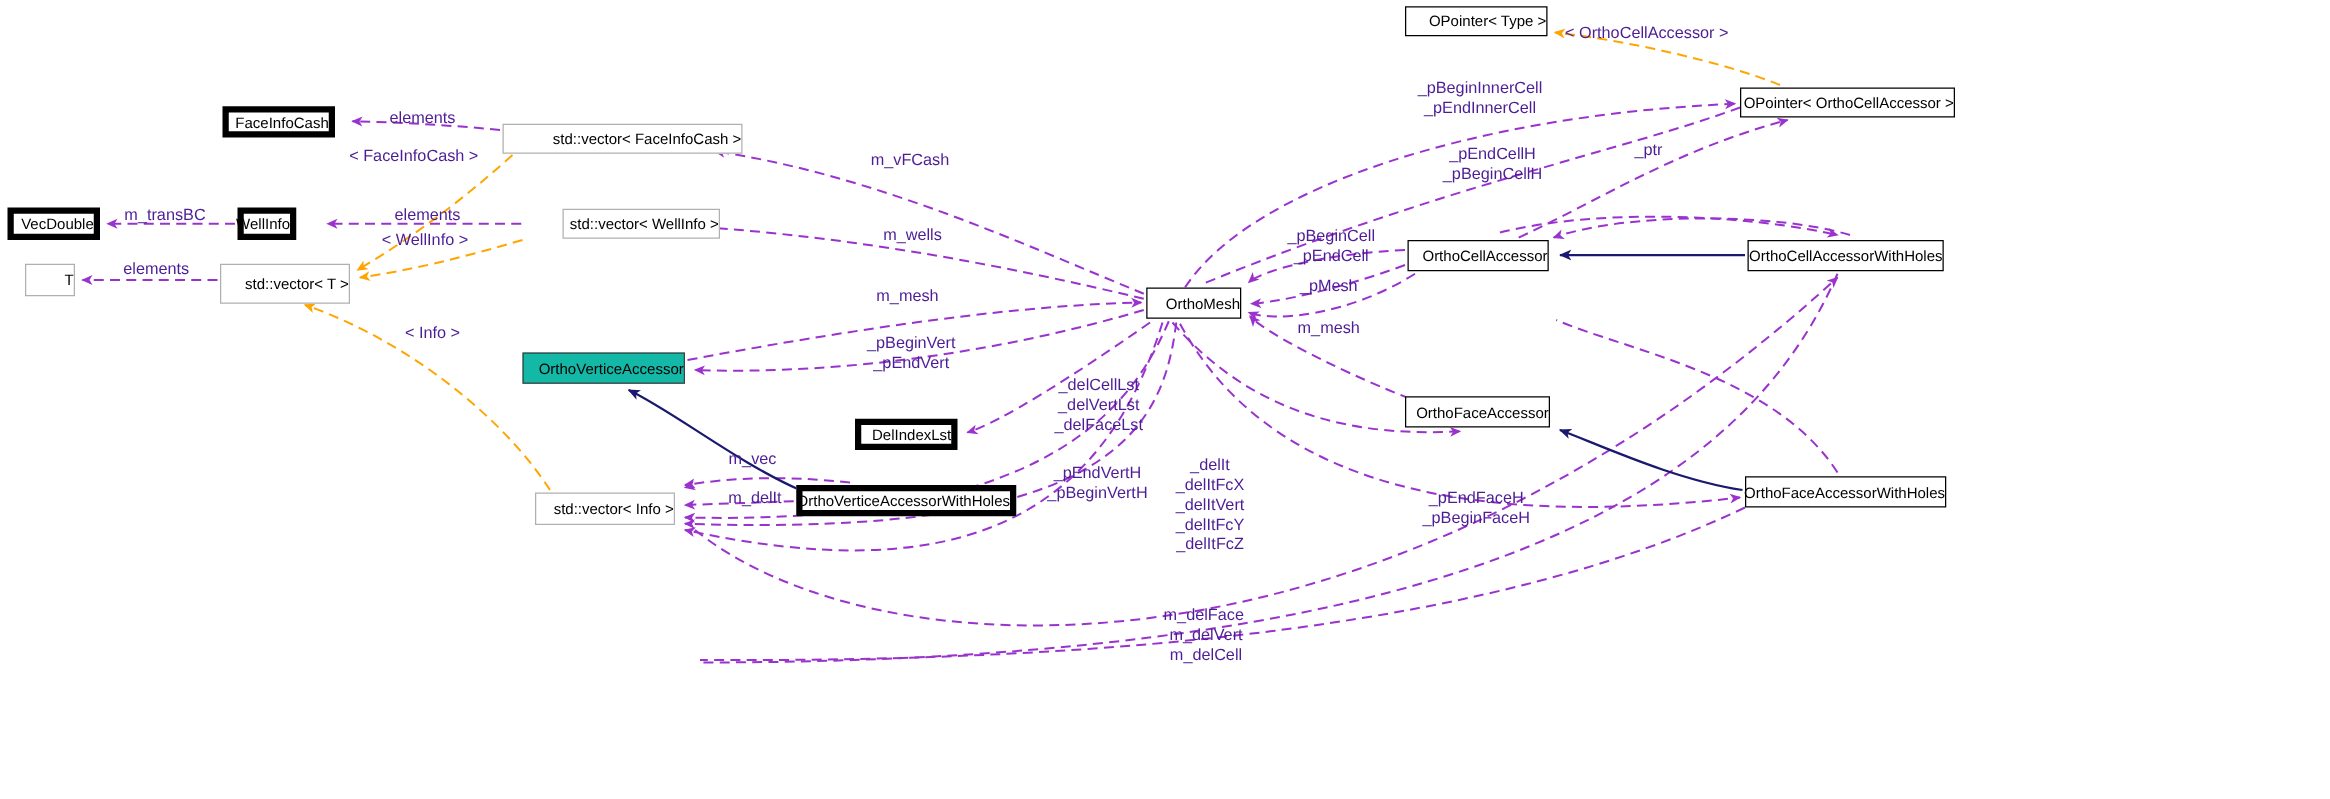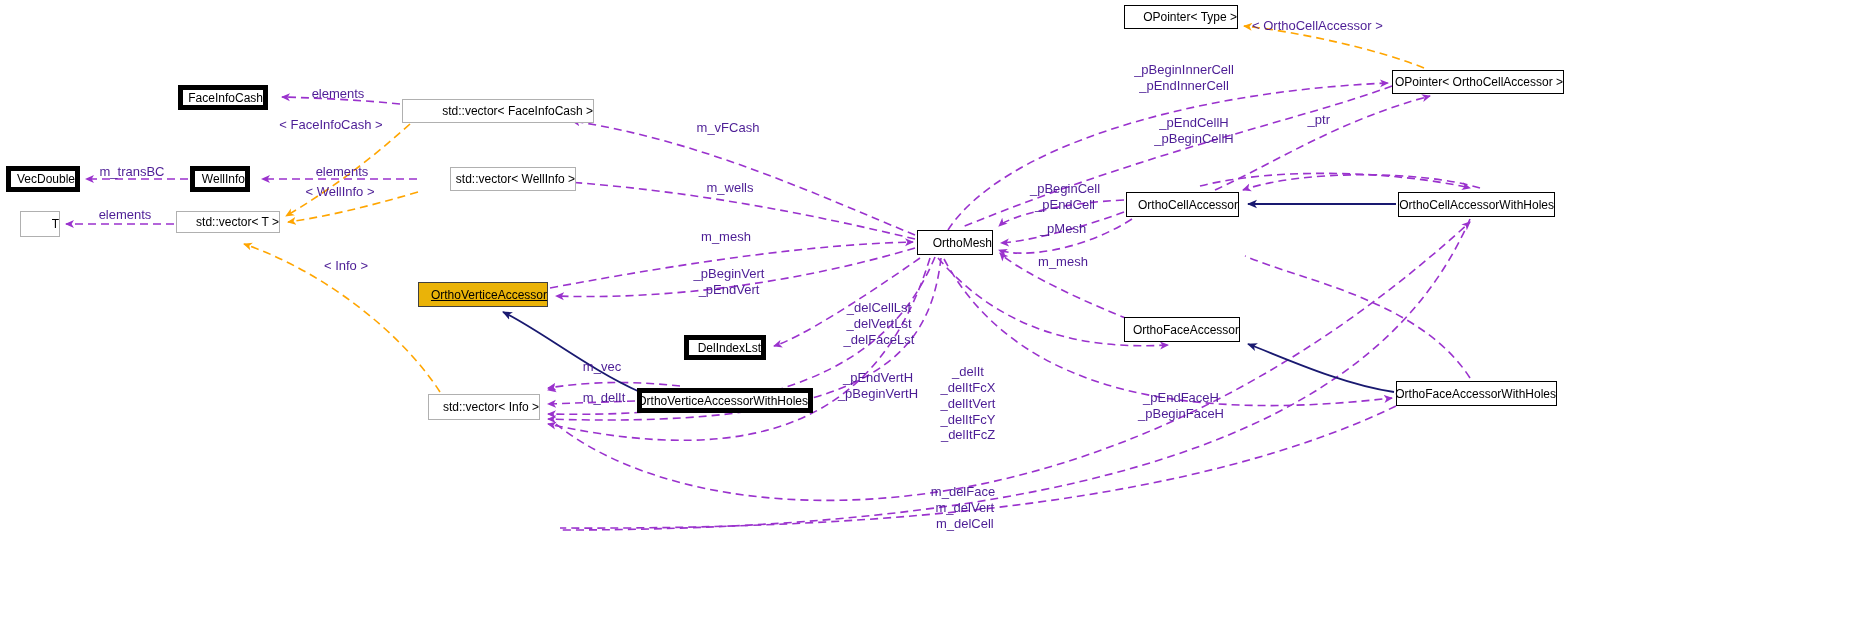--- a/index.html
+++ b/index.html
@@ -28,21 +28,21 @@
     align-items: center;
     justify-content: flex-end;
     font-size: 12px;
     color: #000000;
     white-space: nowrap;
     background: #ffffff;
     line-height: 1;
   }
   .node.solid  { border: 1px solid #000000; }
   .node.light  { border: 1px solid #b0b0b0; }
-  .node.filled { border: 1px solid #404040; background: #eab308; text-decoration: underline; }
+  .node.filled { border: 1px solid #404040; background: #14b8a6; }
   .node.dark   { border: 5px solid #000000; }
 
   .edge-label {
     position: absolute;
     font-size: 13px;
     color: #4c1d95;
     white-space: pre;
     line-height: 1.22;
     text-align: center;
     background: transparent;
@@ -162,33 +162,33 @@
   </div>
 
   <div class="node solid" style="left:1392px;top:70px;width:172px;height:24px;">
     <span>OPointer&lt; OrthoCellAccessor &gt;</span>
   </div>
 
   <div class="node dark" style="left:6px;top:166px;width:74px;height:26px;">
     <span>VecDouble</span>
   </div>
 
-  <div class="node dark" style="left:190px;top:166px;width:60px;height:26px;">
+  <div class="node dark" style="left:190px;top:166px;width:47px;height:26px;">
     <span>WellInfo</span>
   </div>
 
   <div class="node light" style="left:419px;top:167px;width:126px;height:24px;margin-left:31px;">
     <span>std::vector&lt; WellInfo &gt;</span>
   </div>
 
   <div class="node light" style="left:20px;top:211px;width:40px;height:26px;">
     <span>T</span>
   </div>
 
-  <div class="node light" style="left:176px;top:211px;width:104px;height:22px;">
+  <div class="node light" style="left:176px;top:211px;width:104px;height:32px;">
     <span>std::vector&lt; T &gt;</span>
   </div>
 
   <div class="node solid" style="left:1126px;top:192px;width:113px;height:25px;">
     <span>OrthoCellAccessor</span>
   </div>
 
   <div class="node solid" style="left:1398px;top:192px;width:157px;height:25px;">
     <span>OrthoCellAccessorWithHoles</span>
   </div>

